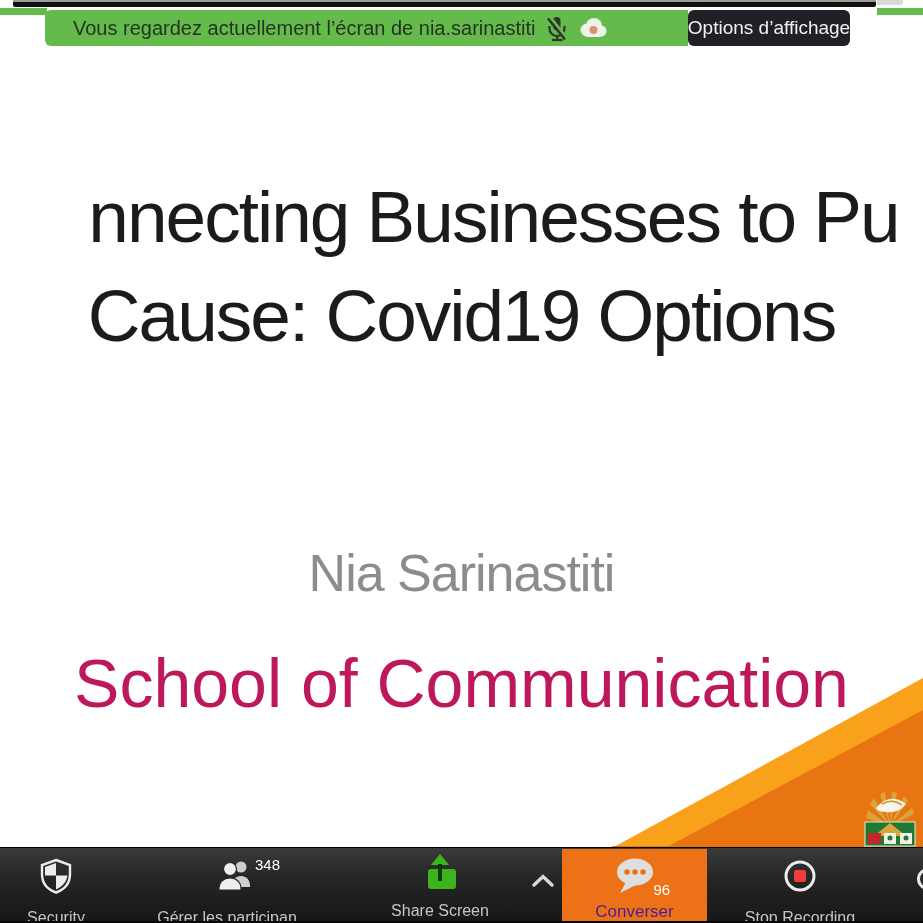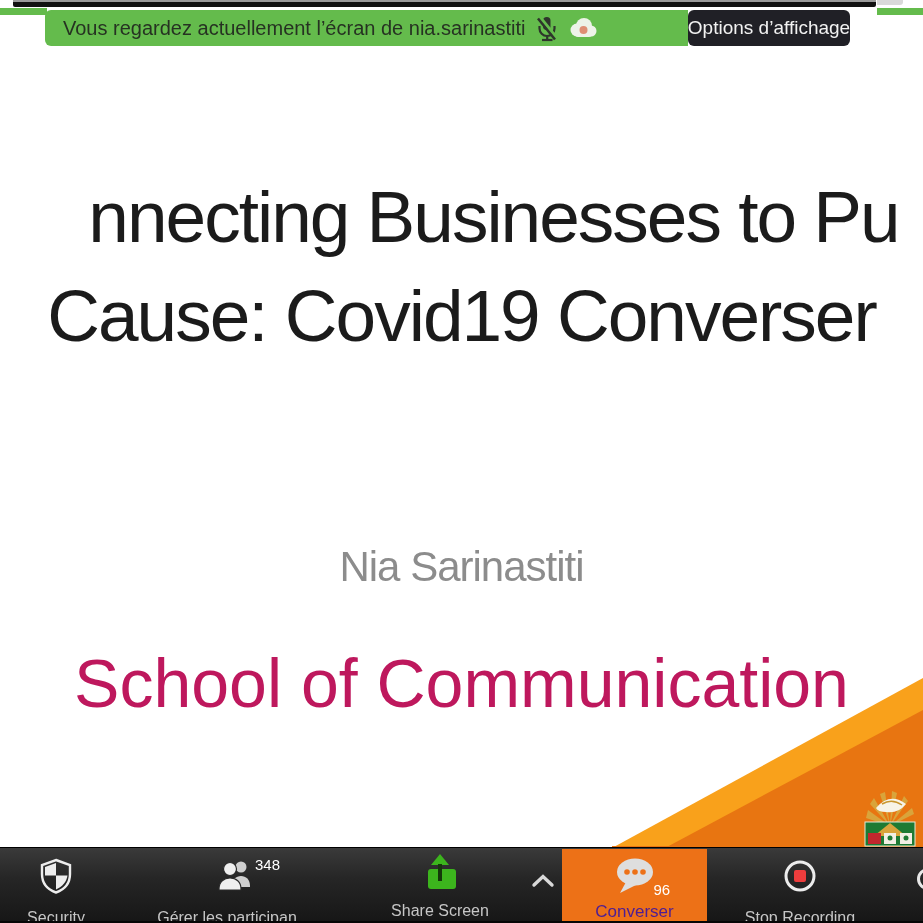--- a/index.html
+++ b/index.html
@@ -11,33 +11,33 @@
   
   .top-black-bar{position:absolute;left:13px;top:0;width:863px;height:7px;
     background:#111;border-top:2px solid #9a9a9a;box-sizing:border-box;border-radius:0 0 2px 2px;}
   .green-strip{position:absolute;top:8px;height:7px;background:#64BB4C;}
   .green-strip.left{left:0;width:47px;}
   .green-strip.right{left:877px;width:46px;}
   .corner-gray{position:absolute;left:877px;top:0;width:26px;height:5px;background:#d9d9d9;border-radius:0 0 3px 0;}
 
   .share-banner{position:absolute;left:45px;top:10px;width:643px;height:36px;
     background:#64BB4C;border-radius:6px 0 0 6px;display:flex;align-items:center;
-    padding-left:18px;box-sizing:border-box;z-index:5;}
+    padding-left:28px;box-sizing:border-box;z-index:5;}
   .share-banner .txt{font-size:20px;color:#263222;white-space:nowrap;}
   .share-banner .bicon{margin-left:9px;display:inline-flex;flex:none;}
 
   .options-btn{position:absolute;left:688px;top:10px;width:162px;height:36px;
     background:#202026;border-radius:6px;color:#F2F2F2;font-size:19px;
     display:flex;align-items:center;justify-content:center;z-index:6;cursor:pointer;white-space:nowrap;}
 
   
   .slide-line{position:absolute;left:0;width:923px;text-align:center;white-space:nowrap;z-index:1;}
   .title-l1{top:175px;font-size:73px;letter-spacing:-2px;color:#1B1B1B;padding-left:32px;}
   .title-l2{top:274px;font-size:73px;letter-spacing:-2px;color:#1B1B1B;}
-  .author{top:543px;font-size:42px;letter-spacing:-1px;color:#8C8C8C;}
+  .author{top:543px;font-size:52px;letter-spacing:-1px;color:#8C8C8C;}
   .subtitle{top:644px;font-size:68px;color:#be185d;}
 
   .corner-decor{position:absolute;left:560px;top:660px;width:363px;height:263px;z-index:2;}
   .emblem{position:absolute;left:862px;top:786px;width:56px;height:62px;z-index:3;}
 
   
   .toolbar{position:absolute;left:0;top:847px;width:923px;height:76px;z-index:10;
     background:linear-gradient(180deg,#3a3a3a 0%,#262626 40%,#161616 100%);
     border-top:1px solid #000;box-sizing:border-box;}
   .bottom-strip{position:absolute;left:0;top:921px;width:923px;height:2px;background:#060606;z-index:12;}
@@ -88,21 +88,21 @@
       <circle cx="16.5" cy="16" r="4" fill="#DE8F74"></circle>
     </svg>
   </span>
 </div>
 
 <div class="options-btn">
   <span>Options d’affichage</span>
 </div>
 
 <div class="slide-line title-l1">nnecting Businesses to Pu</div>
-<div class="slide-line title-l2">Cause: Covid19 Converser</div>
+<div class="slide-line title-l2">Cause: Covid19 Options</div>
 <div class="slide-line author">Nia Sarinastiti</div>
 <div class="slide-line subtitle">School of Communication</div>
 
 <svg class="corner-decor" viewBox="0 0 363 263">
   <polygon points="52,188 363,18 363,188" fill="#F9A11B"></polygon>
   <polygon points="105,188 363,50 363,188" fill="#E87511"></polygon>
   <rect x="52" y="186" width="311" height="77" fill="#E87511"></rect>
   <polygon points="52,188 105,188 52,217" fill="#F9A11B"></polygon>
 </svg>
 

